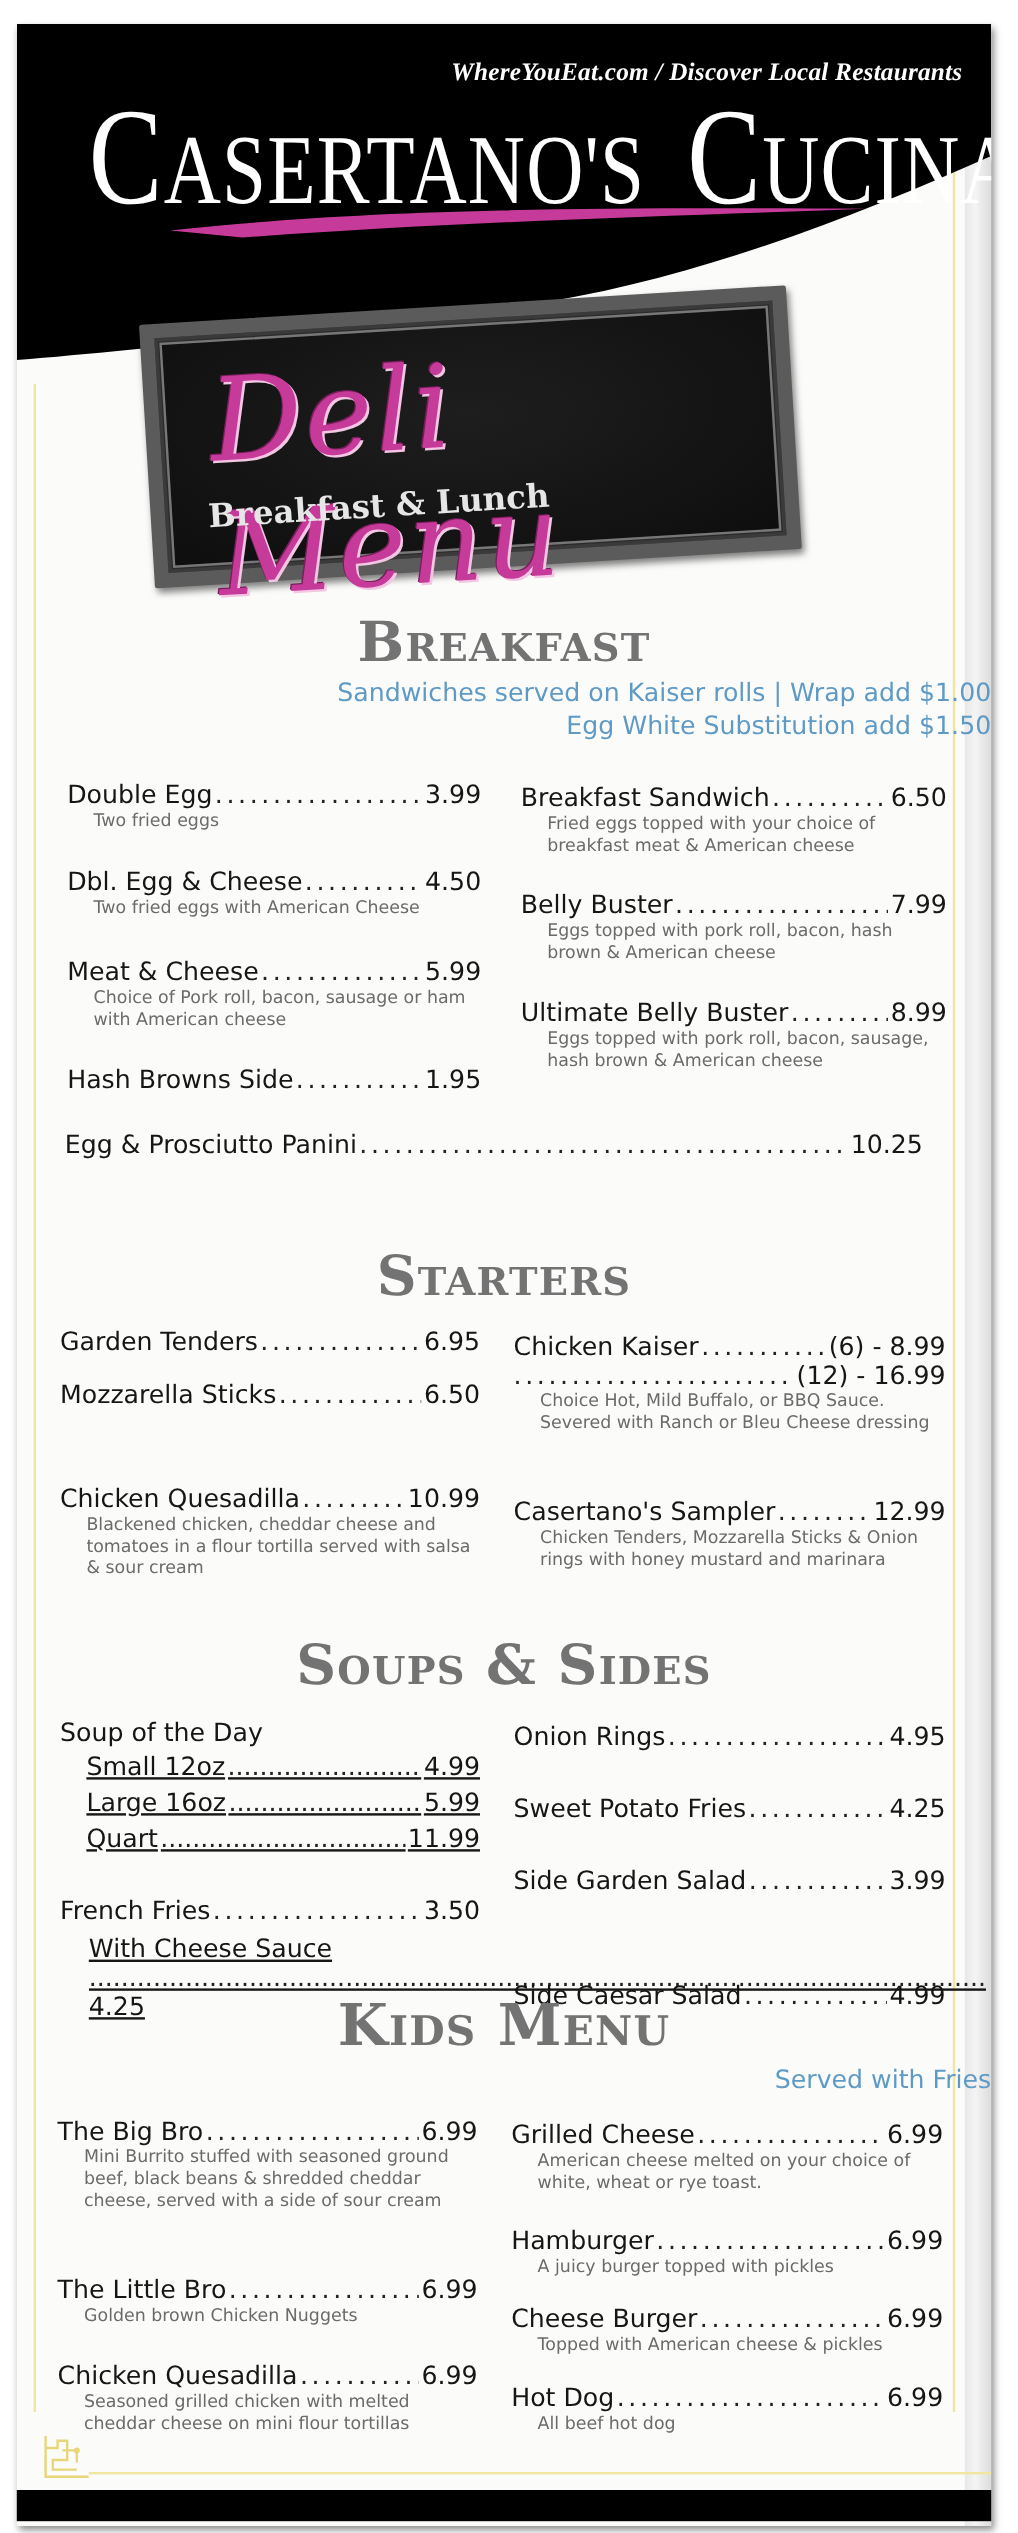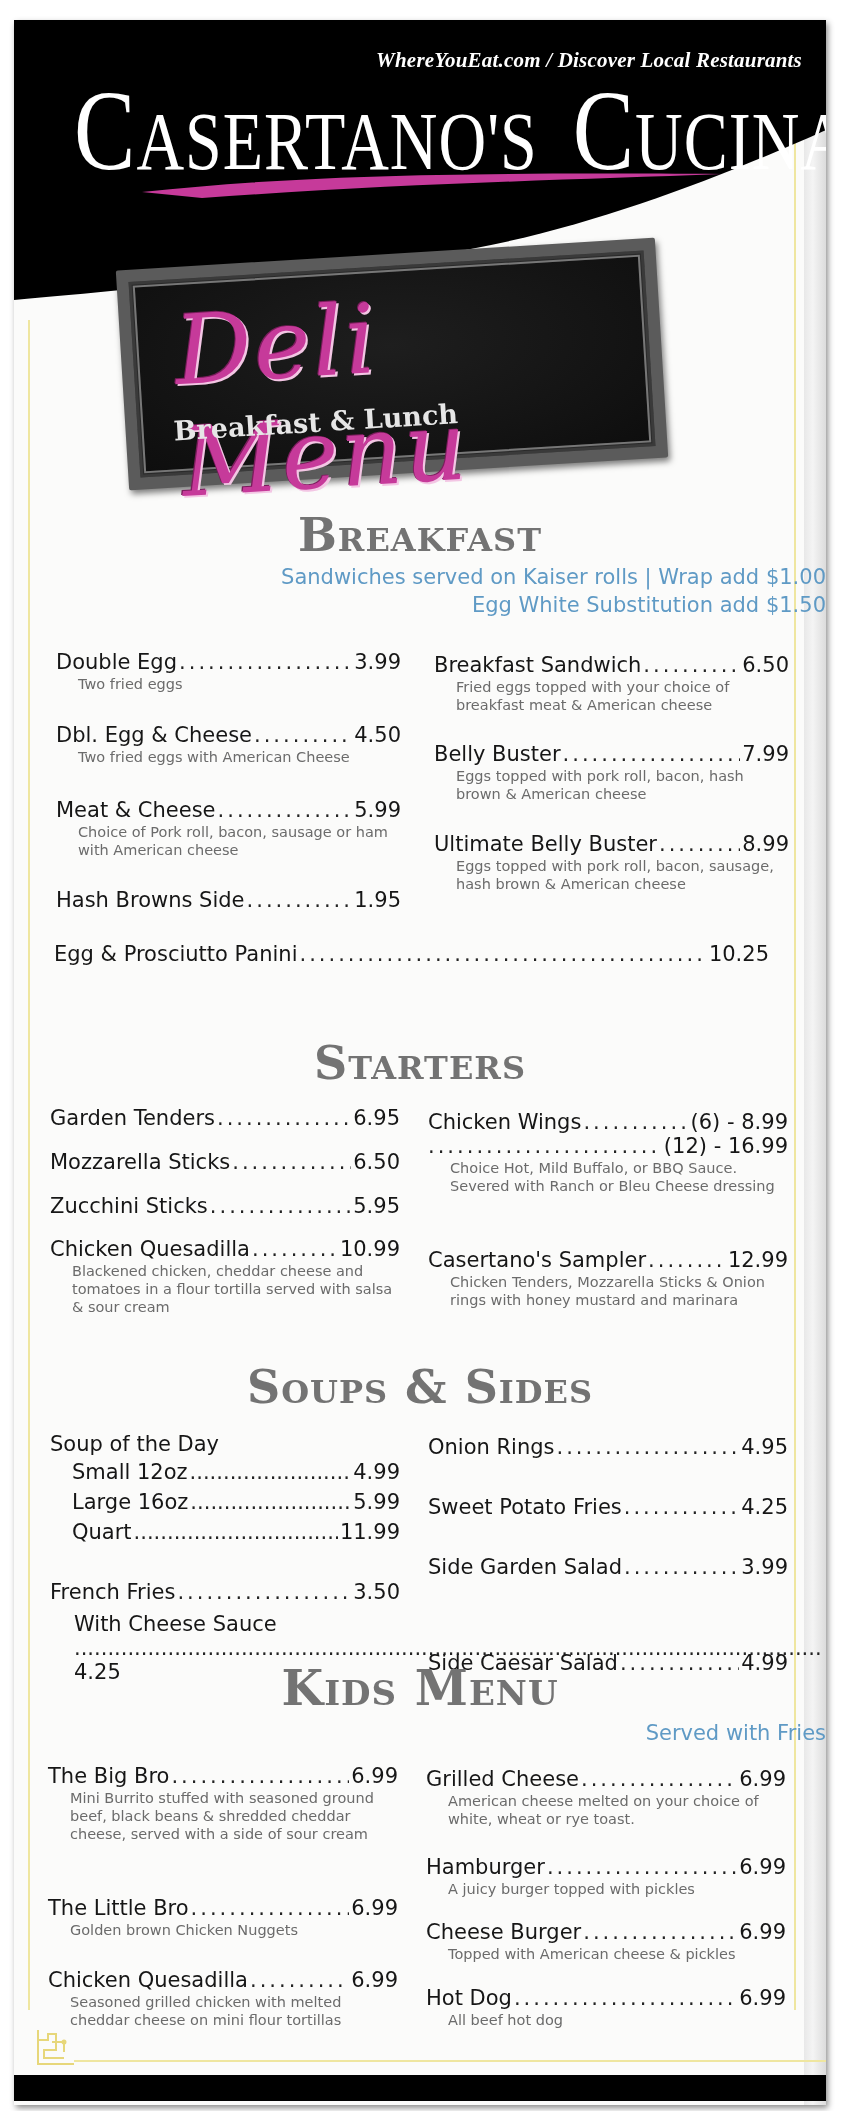--- a/index.html
+++ b/index.html
@@ -83,21 +83,21 @@
   .dots {
     flex: 1 1 auto; overflow: hidden; margin: 0 2px;
     letter-spacing: 3px; color: #222;
   }
   .dots::before { content: "................................................................................................................"; }
   .item-price { flex: 0 0 auto; }
   .item-desc {
     font-family: "DejaVu Sans", sans-serif; font-size: 14.5px; color: #6b6b6b;
     line-height: 18px; padding-left: 22px; margin-top: 1px;
   }
-  .sub-line { padding-left: 22px; }
+  .sub-line { padding-left: 22px; text-decoration: underline; }
 
   .bottom-bar {
     position: absolute; left: 14px; top: 2075px; width: 812px; height: 26px; background: #000;
   }
   .corner-ornament { position: absolute; left: 20px; top: 2010px; width: 40px; height: 36px; }
 </style>
 </head>
 <body>
 
 <div class="page">
@@ -205,39 +205,32 @@
         <span class="item-price">6.95</span>
       </div>
   </div>
   <div class="item" style="left:36px; top:1130px; width:350px;">
     <div class="item-line">
         <span class="item-name">Mozzarella Sticks</span>
         <span class="dots"></span>
         <span class="item-price">6.50</span>
       </div>
   </div>
-  <div class="item" style="left:36px; top:1174px; width:350px;">
-    <div class="item-line">
-        <span class="item-name">Zucchini Sticks</span>
-        <span class="dots"></span>
-        <span class="item-price">5.95</span>
-      </div>
-  </div>
   <div class="item" style="left:36px; top:1217px; width:350px;">
     <div class="item-line">
         <span class="item-name">Chicken Quesadilla</span>
         <span class="dots"></span>
         <span class="item-price">10.99</span>
       </div>
     <div class="item-desc">Blackened chicken, cheddar cheese and tomatoes in a flour tortilla served with salsa &amp; sour cream</div>
   </div>
 
   <div class="item" style="left:414px; top:1090px; width:360px;">
     <div class="item-line">
-        <span class="item-name">Chicken Wings</span>
+        <span class="item-name">Chicken Kaiser</span>
         <span class="dots"></span>
         <span class="item-price">(6) - 8.99</span>
       </div>
     <div class="item-line">
         <span class="dots" style="margin-left:0"></span>
         <span class="item-price">(12) - 16.99</span>
       </div>
     <div class="item-desc">Choice Hot, Mild Buffalo, or BBQ Sauce. Severed with Ranch or Bleu Cheese dressing</div>
   </div>
   <div class="item" style="left:414px; top:1228px; width:360px;">

